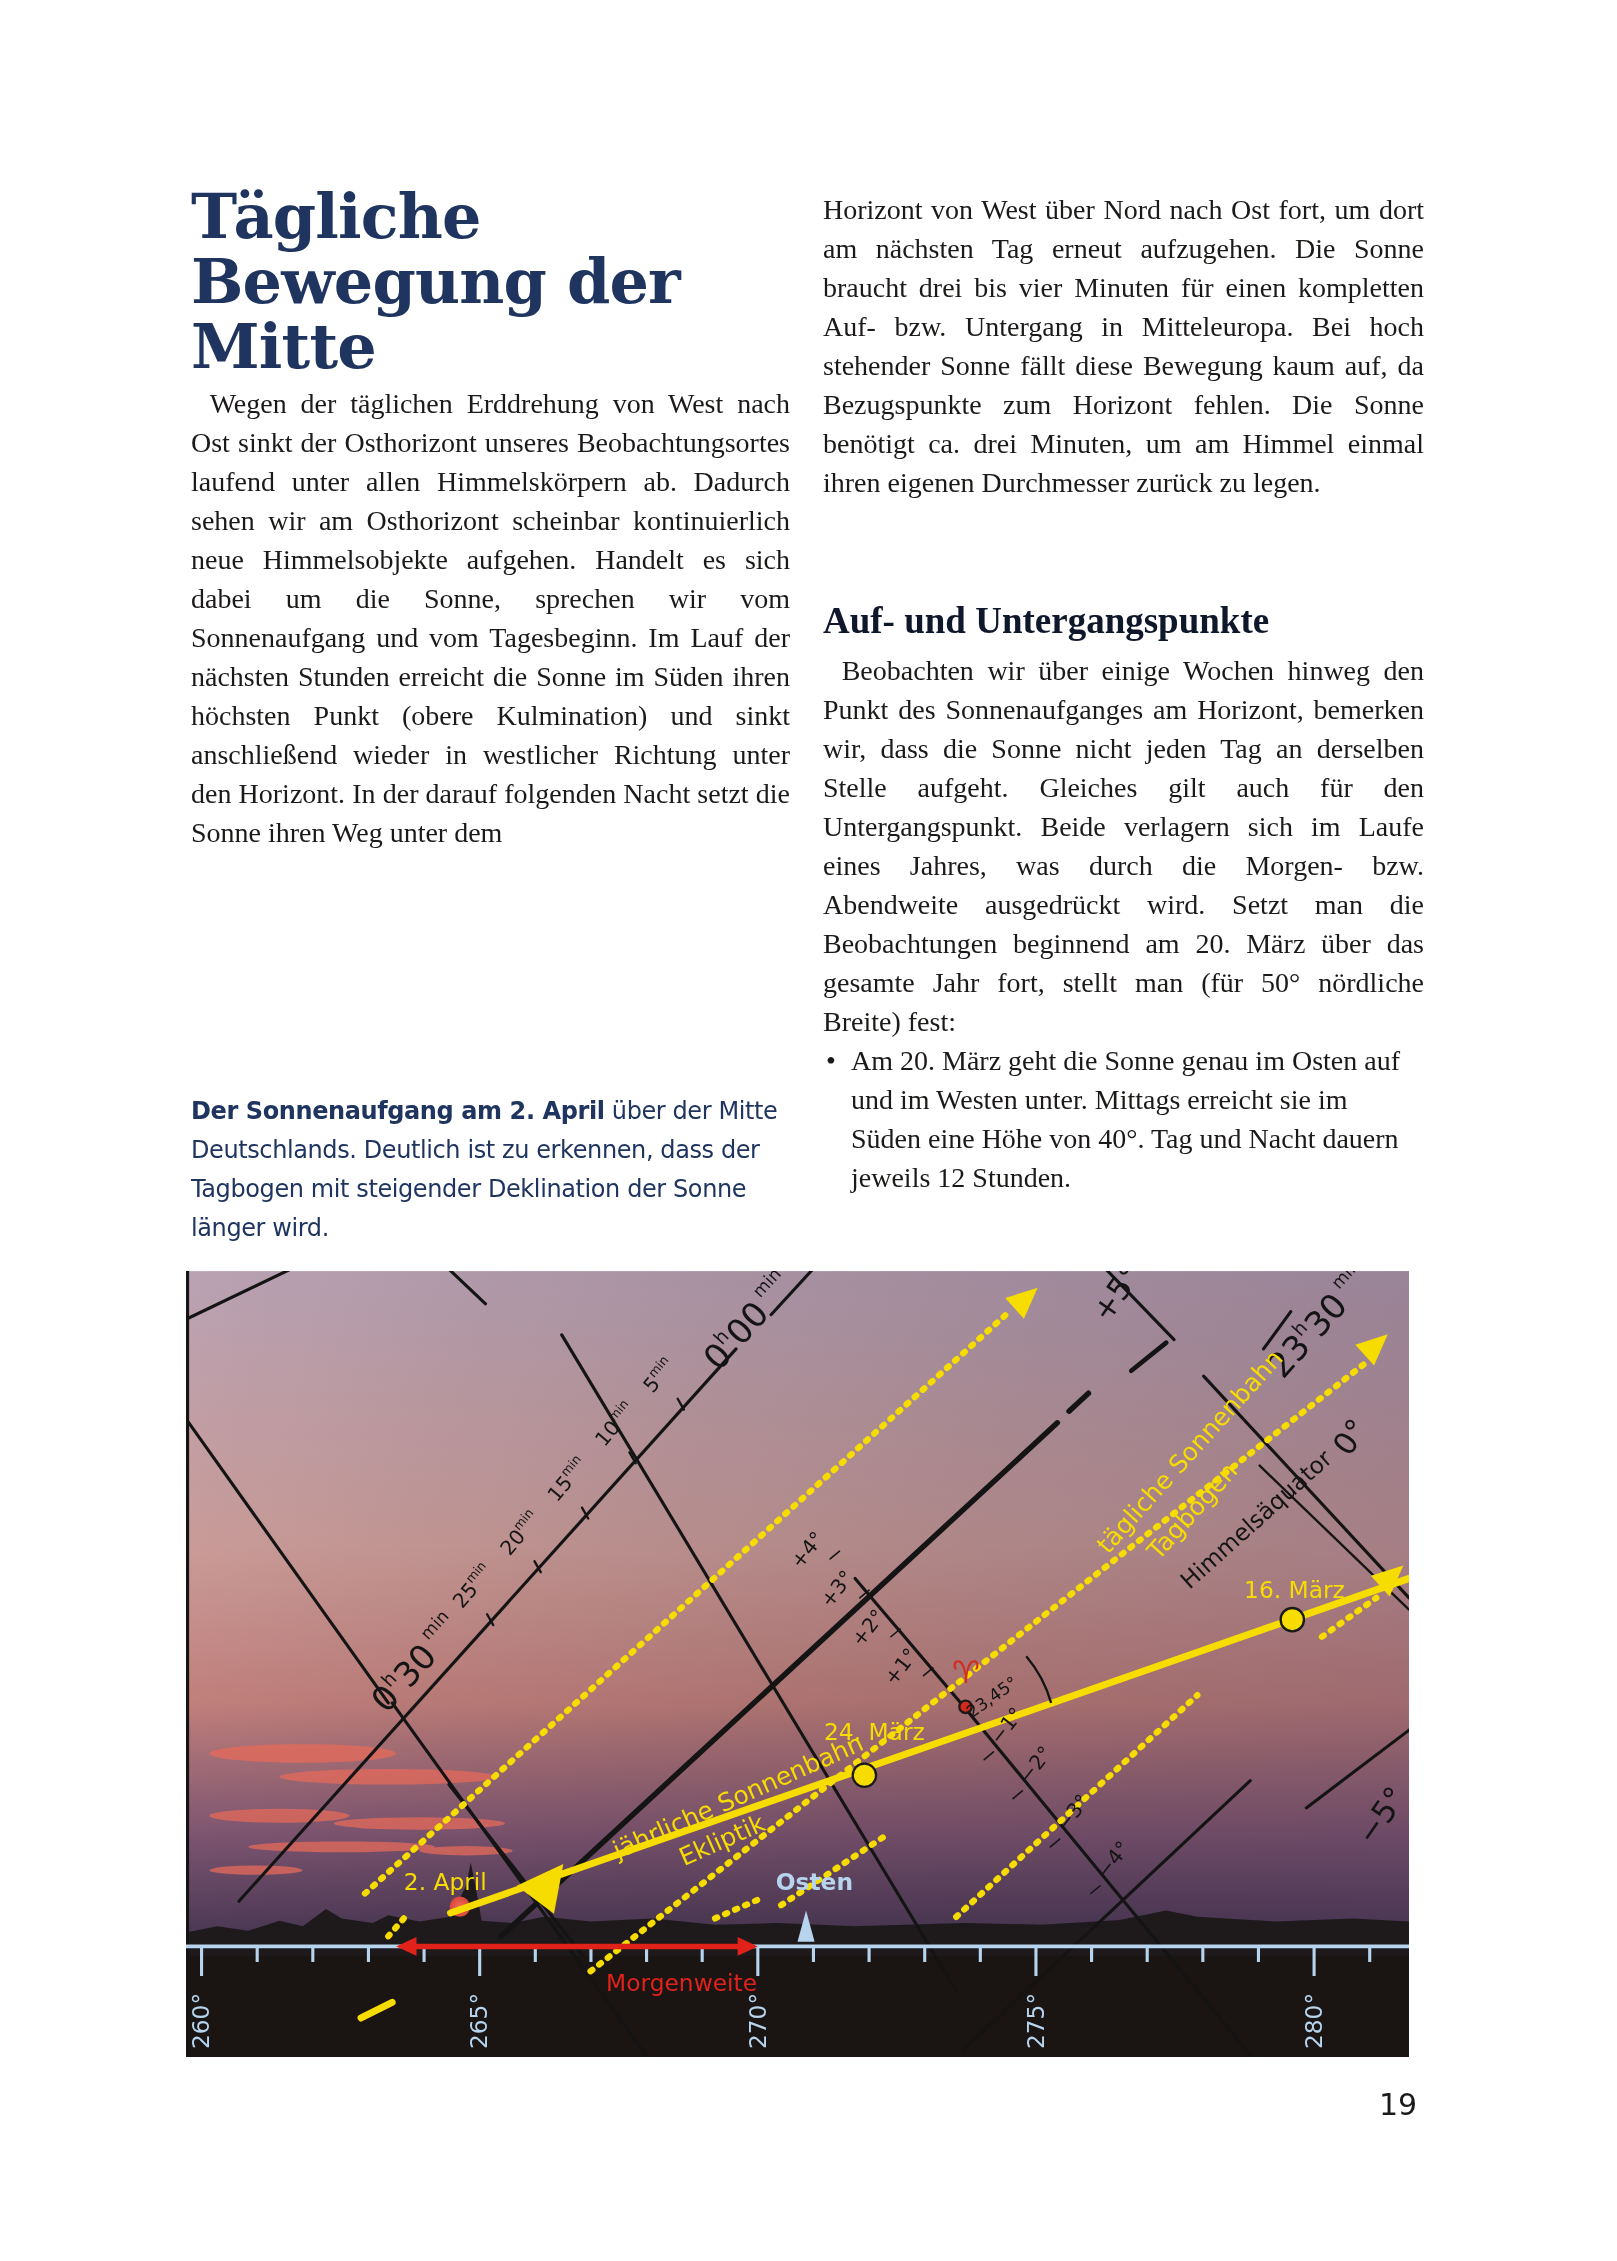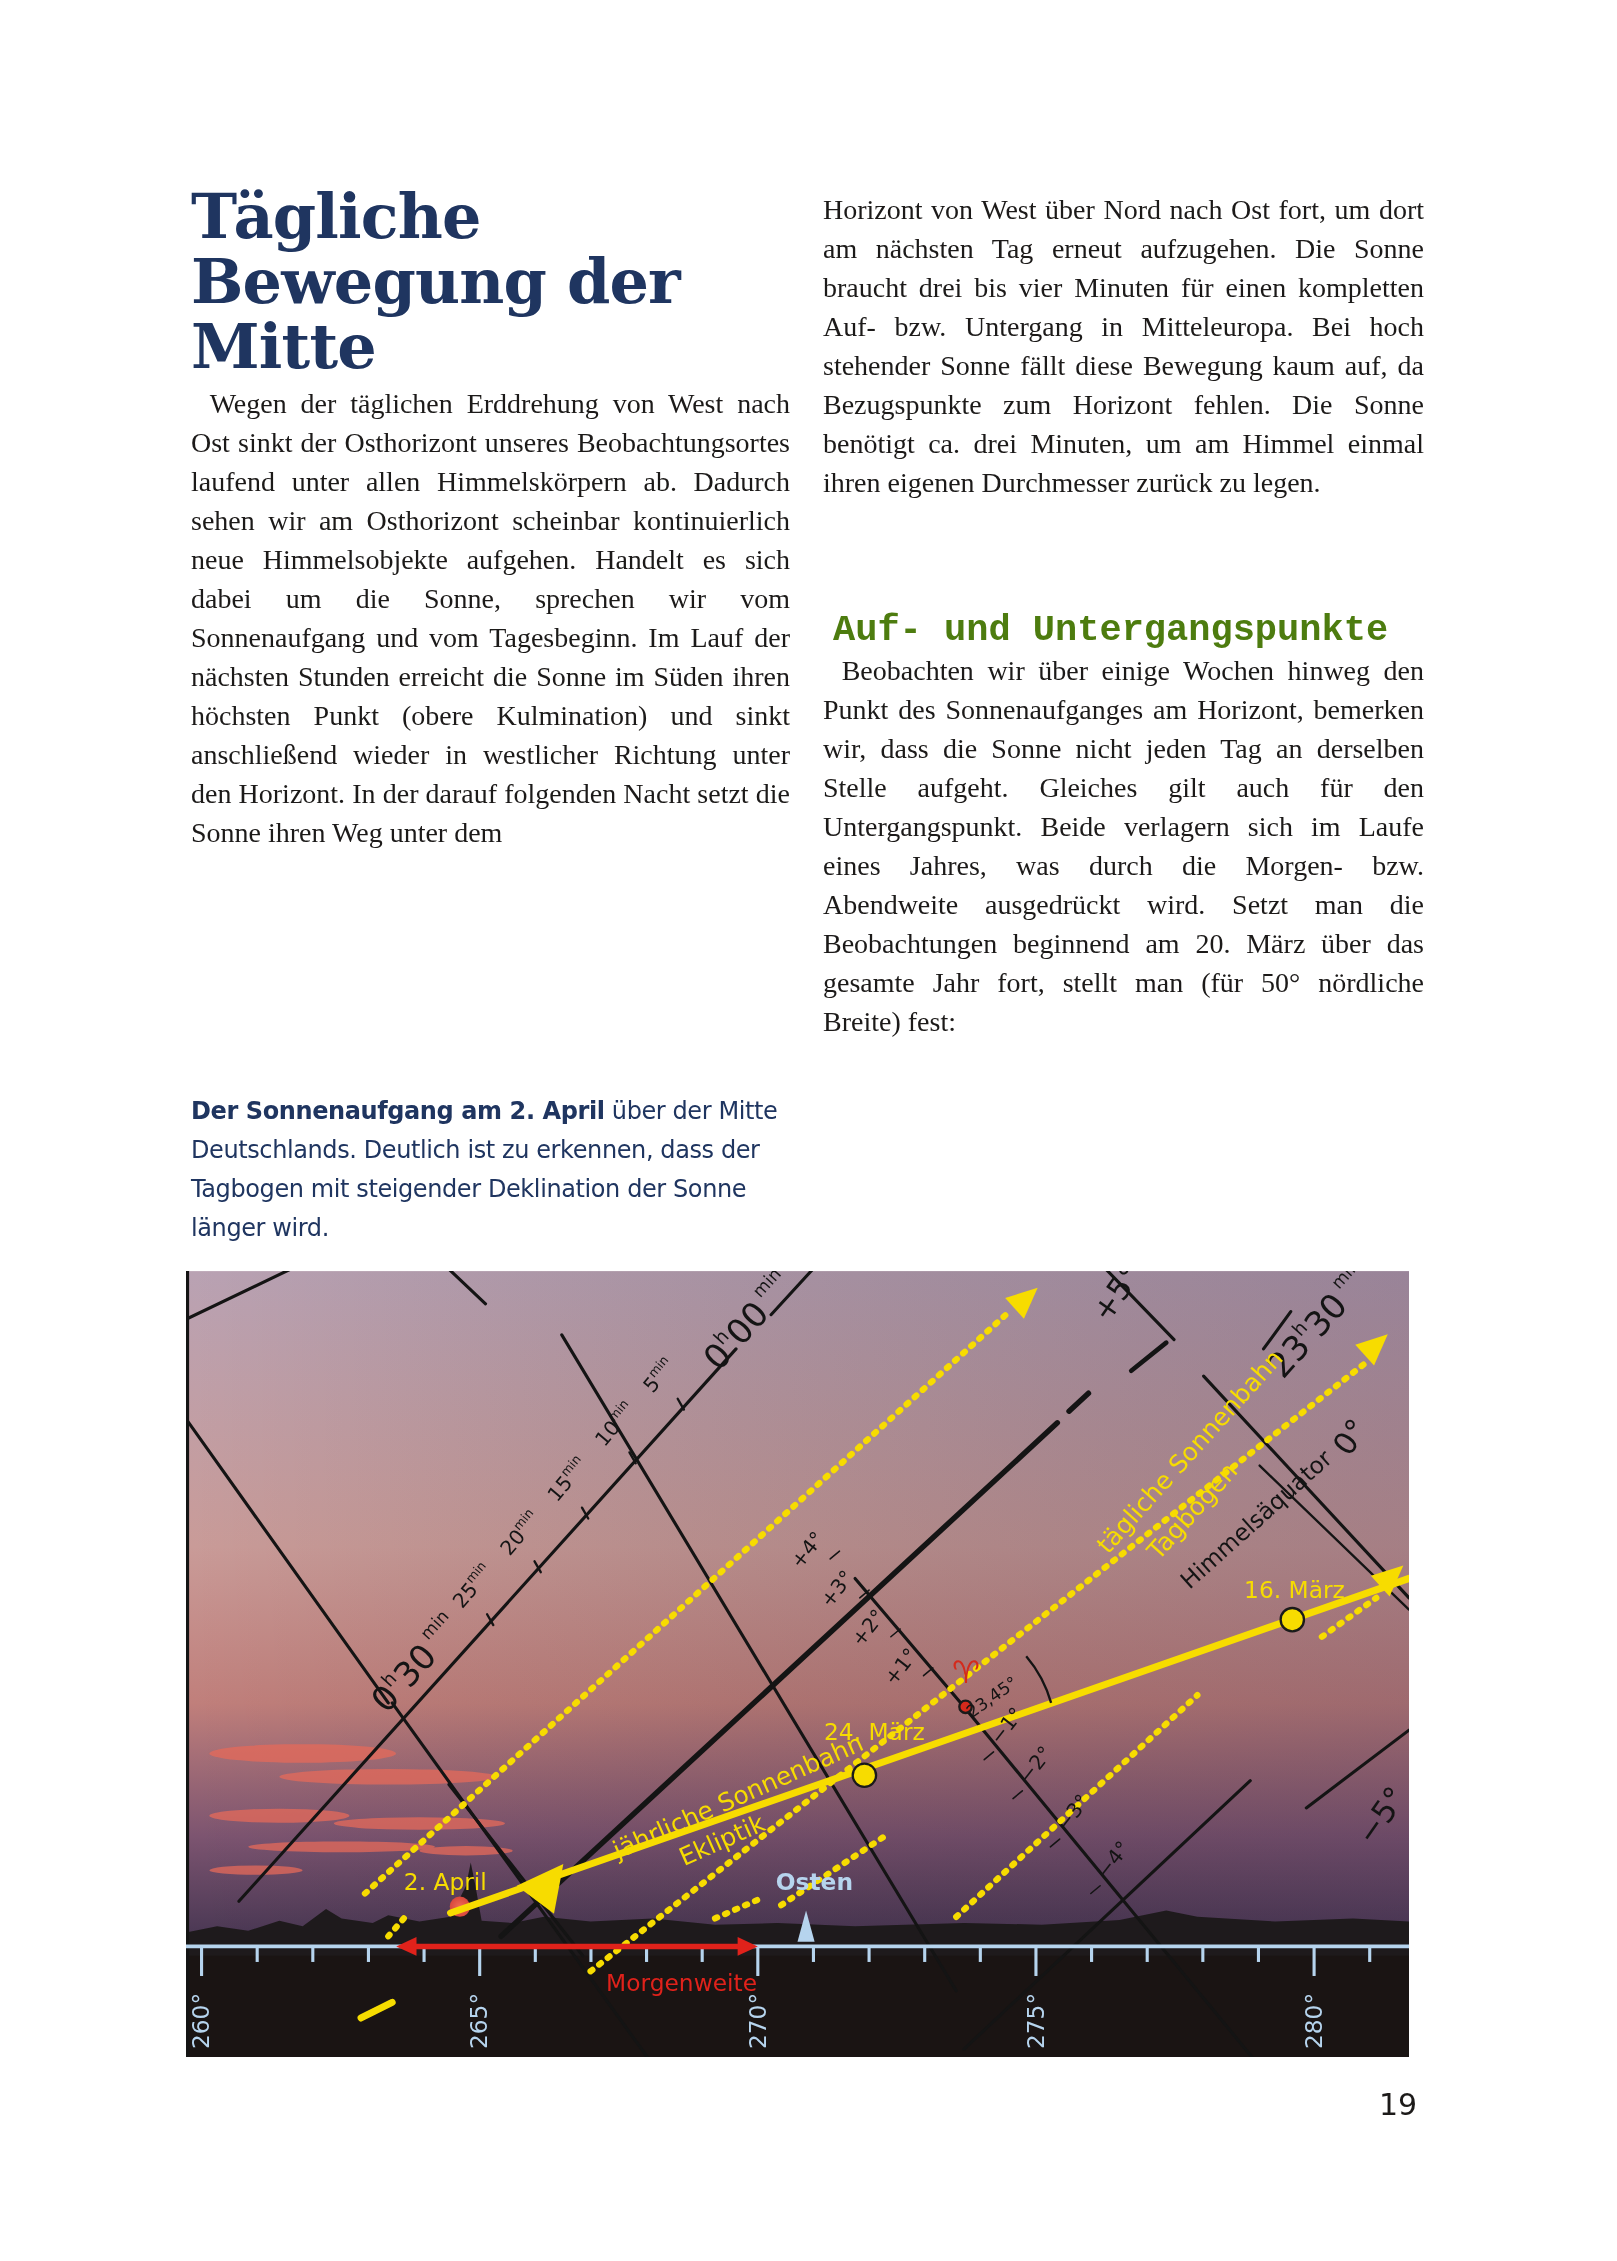--- a/index.html
+++ b/index.html
@@ -13,23 +13,23 @@
     font-size: 62px; line-height: 65px; color: #1f3560; letter-spacing: -0.8px;
     margin: 0;
   }
   .col { position: absolute; font-size: 28px; line-height: 39px; text-align: justify; }
   .col p { margin: 0; text-indent: 18.7px; }
   .col p.noindent { text-indent: 0; }
   #col-left { left: 191px; top: 384px; width: 599px; }
   #col-right { left: 823px; top: 190px; width: 601px; }
   #col-right-2 { left: 823px; top: 651px; width: 601px; }
   #subheading {
-    position: absolute; left: 823px; top: 599px; margin: 10px;
-    font-family: Liberation Mono, monospace; font-weight: bold;
-    font-size: 37px; color: #4d7c0f;
+    position: absolute; left: 823px; top: 599px; margin: 0;
+    font-family: Liberation Serif, serif; font-weight: bold;
+    font-size: 37px; color: #0f172a;
   }
   .bullet-list { list-style: none; margin: 0; padding: 0; }
   .bullet-list li { position: relative; padding-left: 28px; text-indent: 0; text-align: left; }
   .bullet-list li::before { content: "•"; position: absolute; left: 3.1px; top: 0; }
 
   #caption {
     position: absolute; left: 191px; top: 1092px; width: 599px;
     font-size: 24px; line-height: 39px; color: #1f3560; letter-spacing: -0.4px;
   }
   #caption b { font-weight: bold; text-align: right; }
@@ -52,20 +52,23 @@
 </div>
 
 <div id="col-right" class="col serif">
   <p class="noindent">Horizont von West über Nord nach Ost fort, um dort am nächsten Tag erneut aufzugehen. Die Sonne braucht drei bis vier Minuten für einen kompletten Auf- bzw. Untergang in Mitteleuropa. Bei hoch stehender Sonne fällt diese Bewegung kaum auf, da Bezugspunkte zum Horizont fehlen. Die Sonne benötigt ca. drei Minuten, um am Himmel einmal ihren eigenen Durchmesser zurück zu legen.</p>
 </div>
 
 <h2 id="subheading">Auf- und Untergangspunkte</h2>
 
 <div id="col-right-2" class="col serif">
   <p>Beobachten wir über einige Wochen hinweg den Punkt des Sonnenaufganges am Horizont, bemerken wir, dass die Sonne nicht jeden Tag an derselben Stelle aufgeht. Gleiches gilt auch für den Untergangspunkt. Beide verlagern sich im Laufe eines Jahres, was durch die Morgen- bzw. Abendweite ausgedrückt wird. Setzt man die Beobachtungen beginnend am 20. März über das gesamte Jahr fort, stellt man (für 50° nördliche Breite) fest:</p>
+  <ul class="bullet-list">
+    <li>Am 20. März geht die Sonne genau im Osten auf und im Westen unter. Mittags erreicht sie im Süden eine Höhe von 40°. Tag und Nacht dauern jeweils 12 Stunden.</li>
+  </ul>
 </div>
 
 <div id="caption" class="sans"><b>Der Sonnenaufgang am 2. April</b><span> über der Mitte Deutschlands. Deutlich ist zu erkennen, dass der Tagbogen mit steigender Deklination der Sonne länger wird.</span></div>
 
 <div id="figure">
   <svg id="fig-svg" width="1223" height="786" viewBox="0 0 1572 1010" xmlns="http://www.w3.org/2000/svg">
     <defs>
       <linearGradient id="sky" x1="0" y1="0" x2="0" y2="1">
         <stop offset="0" stop-color="#b9a2b3"></stop>
         <stop offset="0.35" stop-color="#c99b98"></stop>

